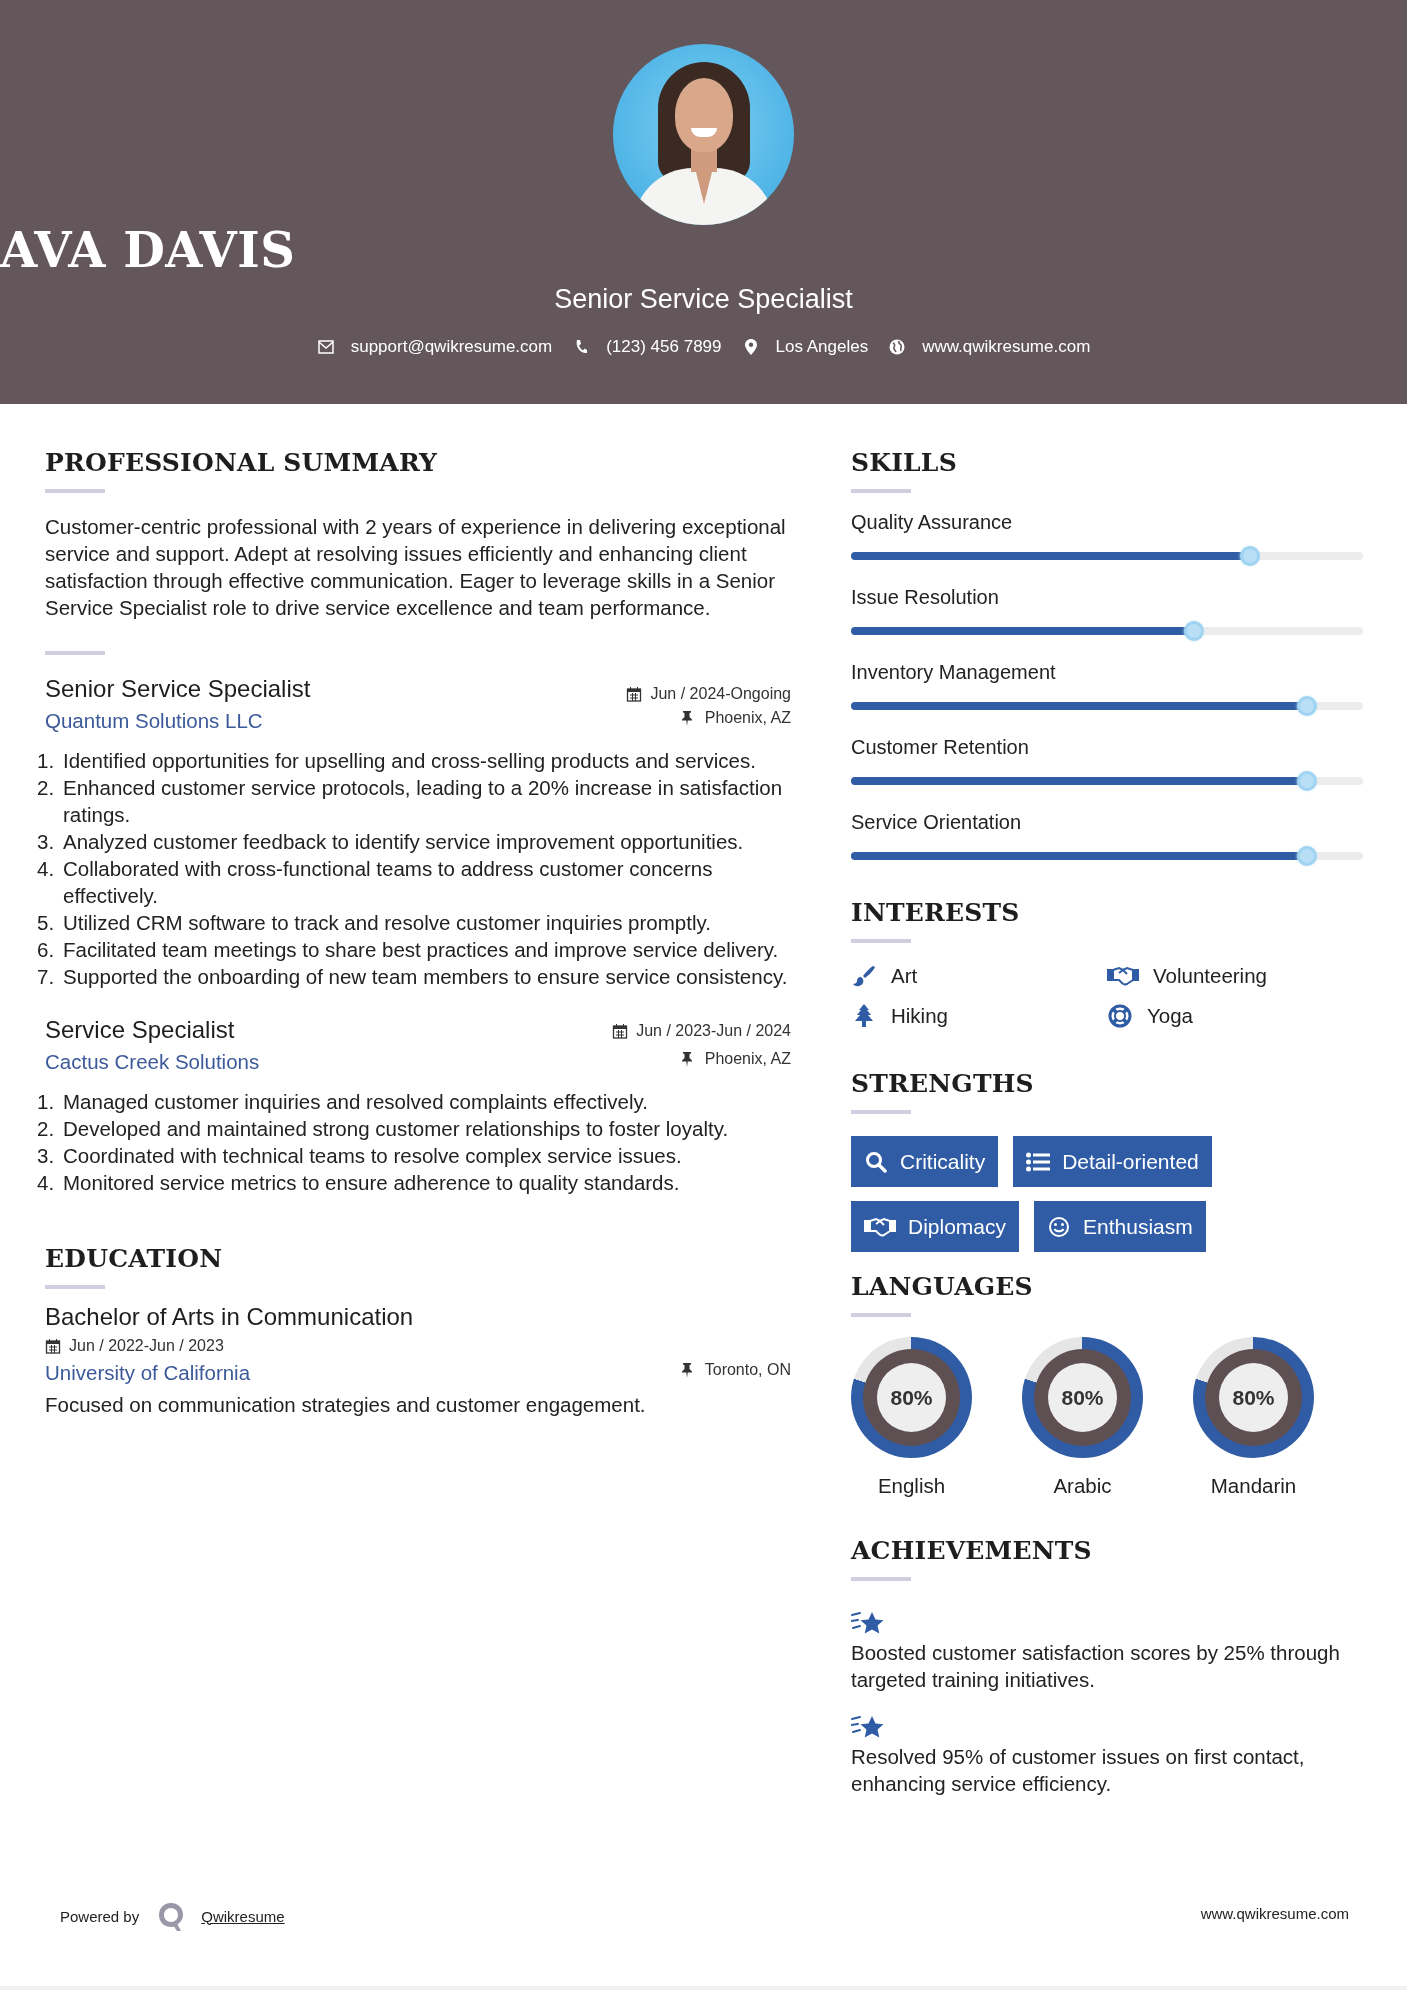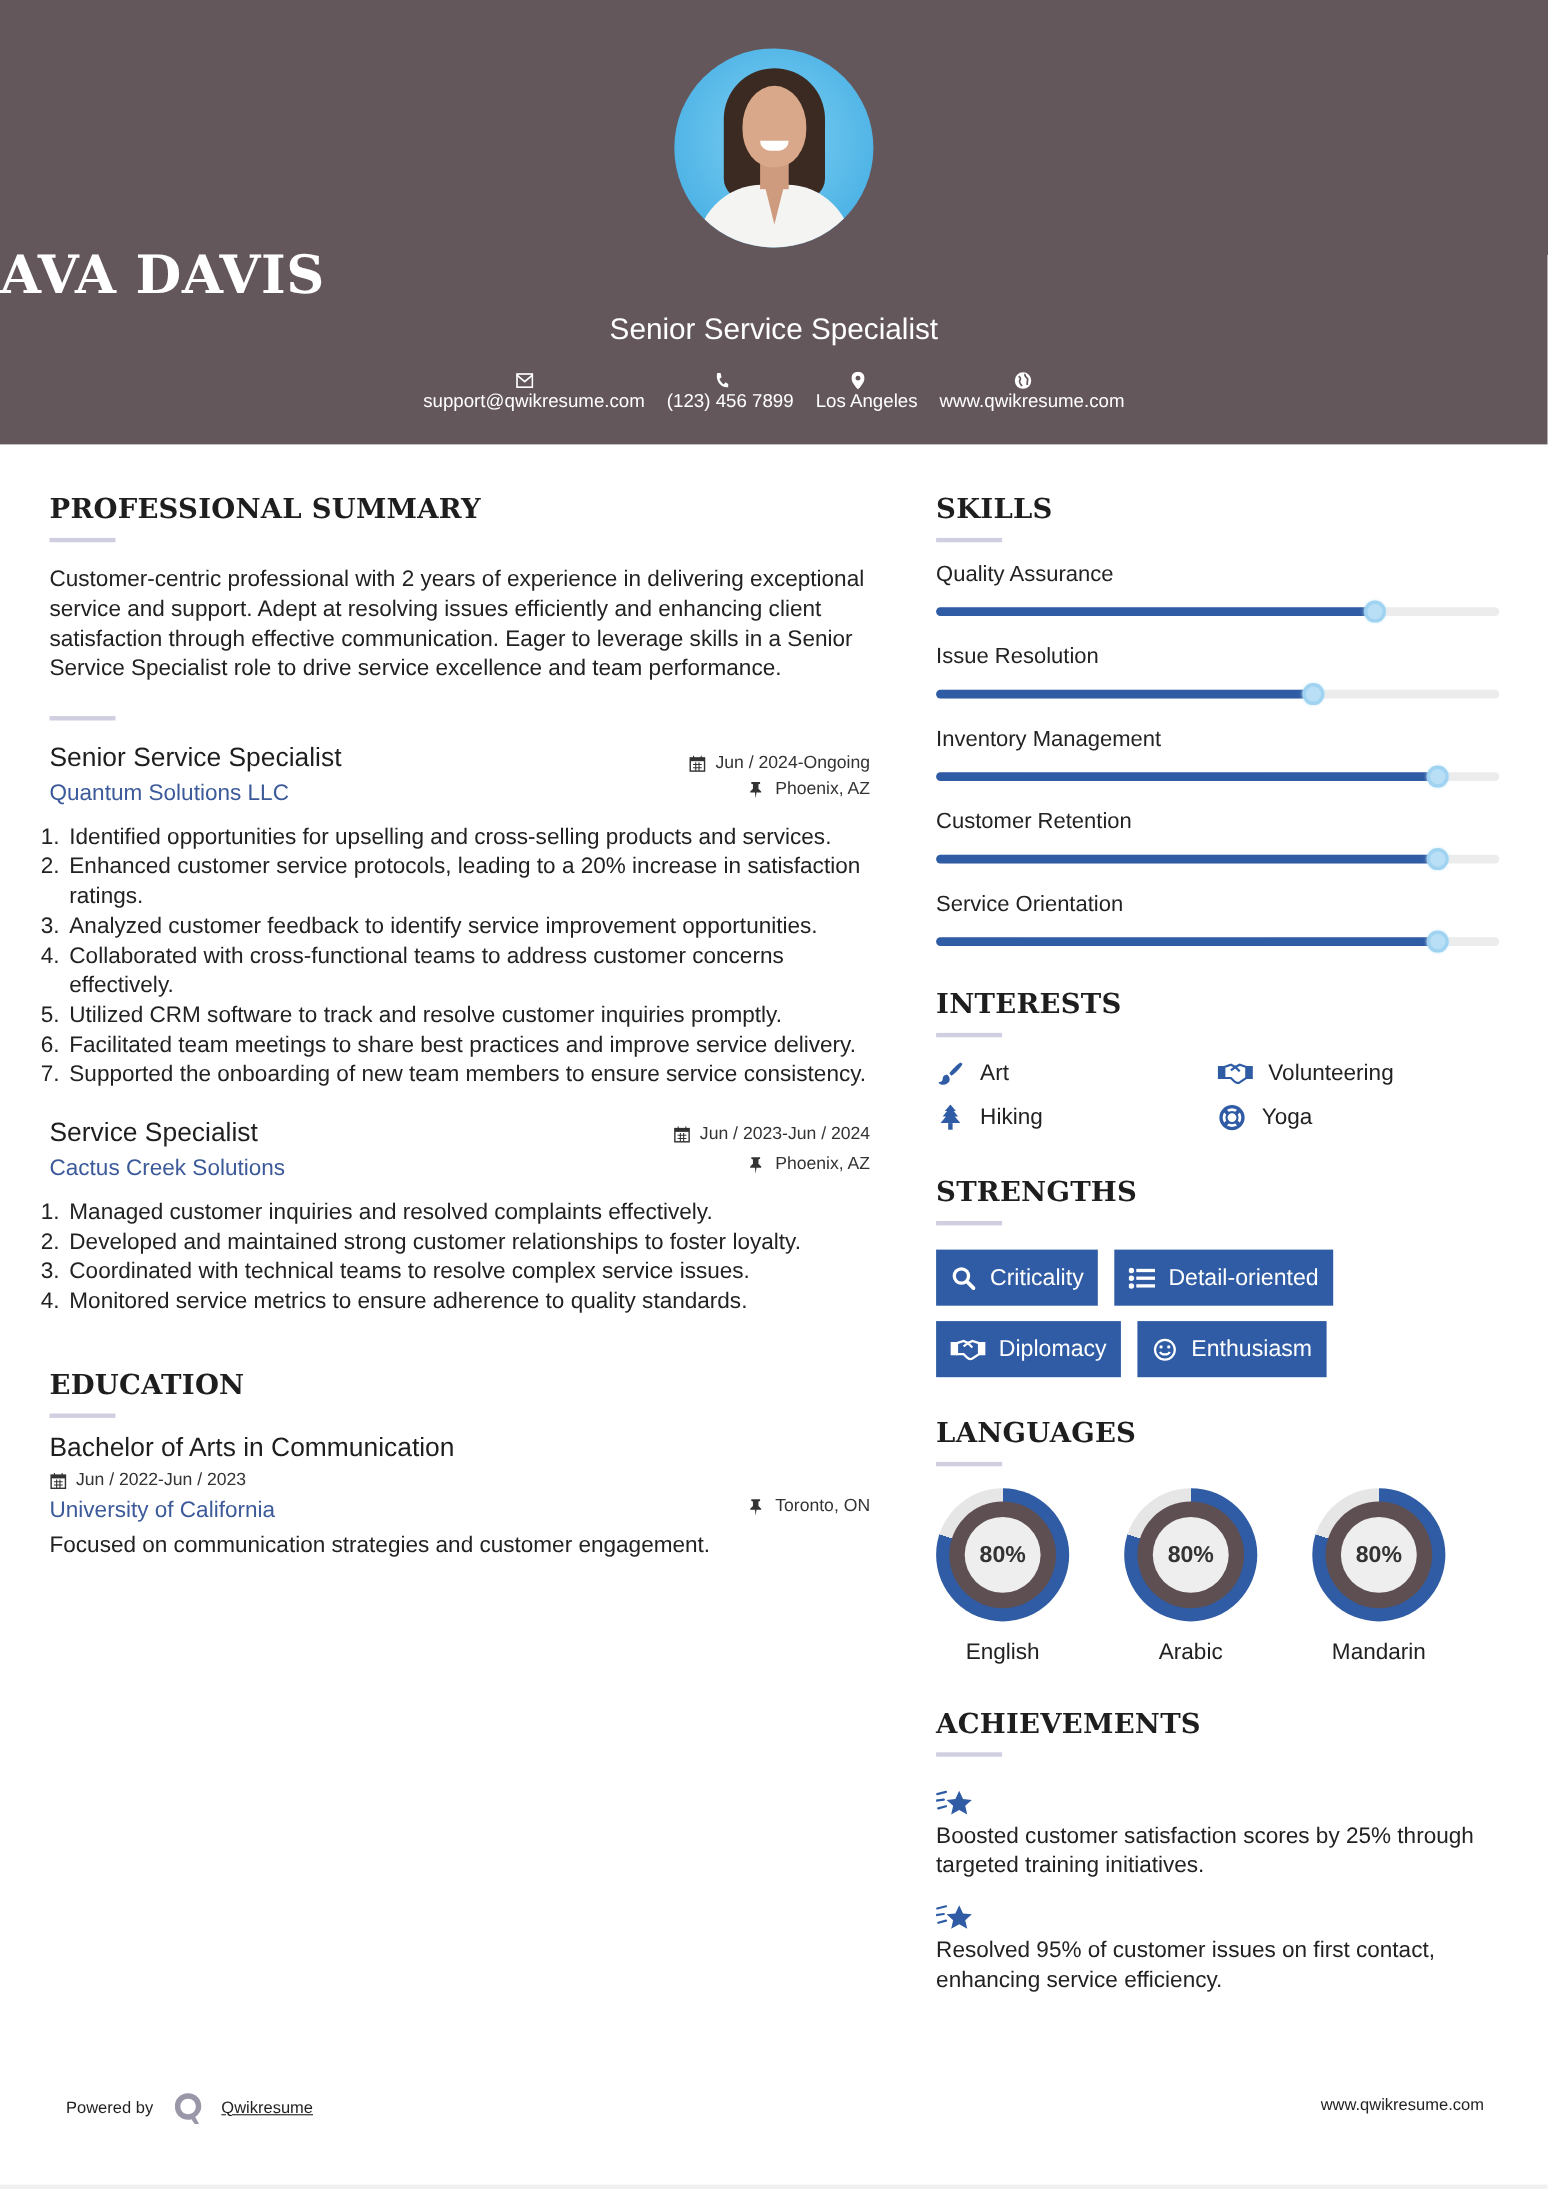--- a/index.html
+++ b/index.html
@@ -14,21 +14,21 @@
   .avatar .face { position: absolute; left: 62px; top: 34px; width: 58px; height: 74px; border-radius: 50% 50% 46% 46%; background: #d9a88a; }
   .avatar .smile { position: absolute; left: 78px; top: 84px; width: 26px; height: 9px; border-radius: 0 0 14px 14px; background: #fff; }
   .avatar .neck { position: absolute; left: 78px; top: 100px; width: 26px; height: 28px; background: #cf9b7e; }
   .avatar .shirt { position: absolute; left: 20px; top: 124px; width: 142px; height: 80px; border-radius: 60px 60px 0 0; background: #f4f4f2; }
   .avatar .collar { position: absolute; left: 82px; top: 124px; width: 0; height: 0; border-left: 9px solid transparent; border-right: 9px solid transparent; border-top: 36px solid #cf9b7e; }
 
   .name { position: absolute; left: 0; top: 222px; width: 1407px; text-align: left; color: #ffffff;
           font-family: "DejaVu Serif", "Liberation Serif", serif; font-weight: bold; font-size: 48px; letter-spacing: 0.5px; }
   .title { position: absolute; left: 0; top: 284px; width: 1407px; text-align: center; color: #ffffff; font-size: 27px; }
   .contacts { position: absolute; left: 0; top: 337px; width: 1407px; display: flex; justify-content: center; align-items: center; gap: 0; color: #ffffff; font-size: 17px; }
-  .contact { display: flex; align-items: center; margin: 0 10px; flex-direction: column; }
+  .contact { display: flex; align-items: center; margin: 0 10px; }
   .contact .ic { width: 18px; height: 18px; margin-right: 16px; display: inline-flex; align-items: center; justify-content: center; }
 
   
   .left { position: absolute; left: 45px; top: 404px; width: 746px; }
   .right { position: absolute; left: 851px; top: 404px; width: 512px; }
 
   .sec-title { font-family: "DejaVu Serif", "Liberation Serif", serif; font-weight: bold; font-size: 25px; color: #1e1e1e; letter-spacing: 0.2px; }
   .sec-line { width: 60px; height: 4px; background: #d0cfe2; margin-top: 12px; }
 
   .summary { font-size: 20.5px; line-height: 27px; color: #222; margin-top: 20px; }
@@ -378,21 +378,21 @@
               <circle cx="7.5" cy="8.5" r="1.5" fill="#fff"></circle>
               <circle cx="14.5" cy="8.5" r="1.5" fill="#fff"></circle>
               <path d="M6.5 13 C8 16 14 16 15.5 13" fill="none" stroke="#fff" stroke-width="2"></path>
             </svg>
         </span>
         <span>Enthusiasm</span>
       </div>
     </div>
   </section>
 
-  <section style="margin-top:36px;">
+  <section style="margin-top:20px;">
     <div class="sec-title">LANGUAGES</div>
     <div class="sec-line"></div>
     <div class="langs">
       <div class="lang">
         <div class="donut" style="background: conic-gradient(#2f5ca4 0 80%, #e6e6e6 80% 100%);">
           <div class="inner"></div>
           <div class="center">80%</div>
         </div>
         <div class="lang-name">English</div>
       </div>

